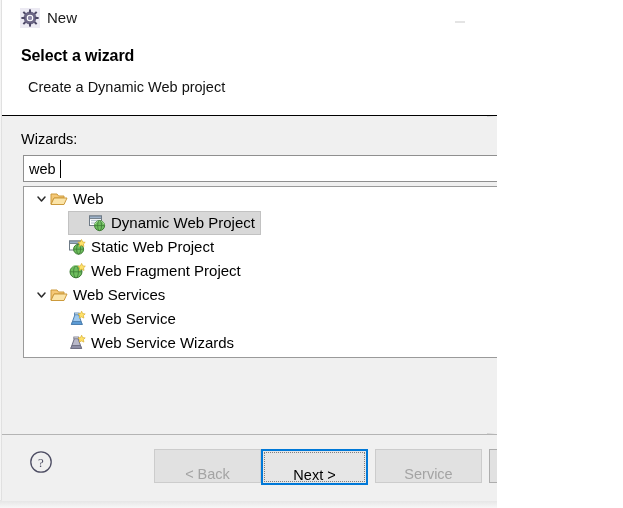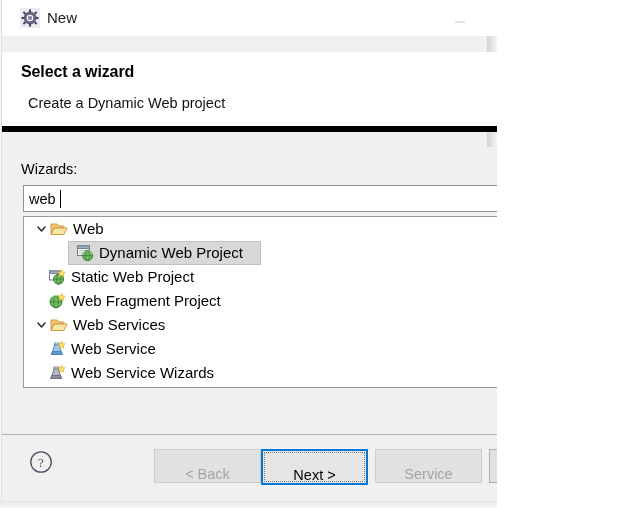--- a/index.html
+++ b/index.html
@@ -64,24 +64,24 @@
     cursor: default;
   }
   .win-btn svg { display: block; margin: 0 auto; }
   #btn-min { left: 435px; }
   #btn-max { left: 492px; }
   #btn-close { left: 552px; }
 
   
   #header {
     position: absolute;
-    left: 2px; top: 52px;
+    left: 2px; top: 36px;
     width: 611px; height: 80px;
     background: #ffffff;
-    border-bottom: 6px solid #000000;
+    border-bottom: 1px solid #000000;
     box-sizing: border-box;
   }
   #header-title {
     position: absolute;
     left: 19px; top: 11px;
     font-size: 16px;
     font-weight: bold;
     color: #000000;
     letter-spacing: -0.1px;
   }
@@ -97,21 +97,20 @@
     width: 90px; height: 79px;
     overflow: hidden;
   }
 
   
   #body-area {
     position: absolute;
     left: 2px; top: 117px;
     width: 611px; height: 316px;
     background: #f0f0f0;
-    margin-top: 30px;
   }
   #wizards-label {
     position: absolute;
     left: 19px; top: 14px;
     font-size: 14.5px;
     color: #000000;
   }
 
   
   #filter-wrap {
@@ -156,27 +155,27 @@
   }
   .tree-row {
     position: relative;
     height: 24px;
     display: flex;
     align-items: center;
     white-space: nowrap;
     cursor: default;
   }
   .tree-row.group { padding-left: 8px; }
-  .tree-row.leaf  { padding-left: 24px; }
+  .tree-row.leaf  { padding-left: 44px; }
   .tree-row.selected {
     background: #d8d8d8;
     border: 1px solid #c2c2c2;
     box-sizing: border-box;
     margin-left: 44px;
-    padding-left: 4px;
+    padding-left: 16px;
     width: 193px;
   }
   .tree-row.selected .tree-label { color: #000000; }
   .chev {
     width: 18px;
     display: inline-block;
     text-align: center;
     flex: 0 0 18px;
   }
   .tree-icon {

